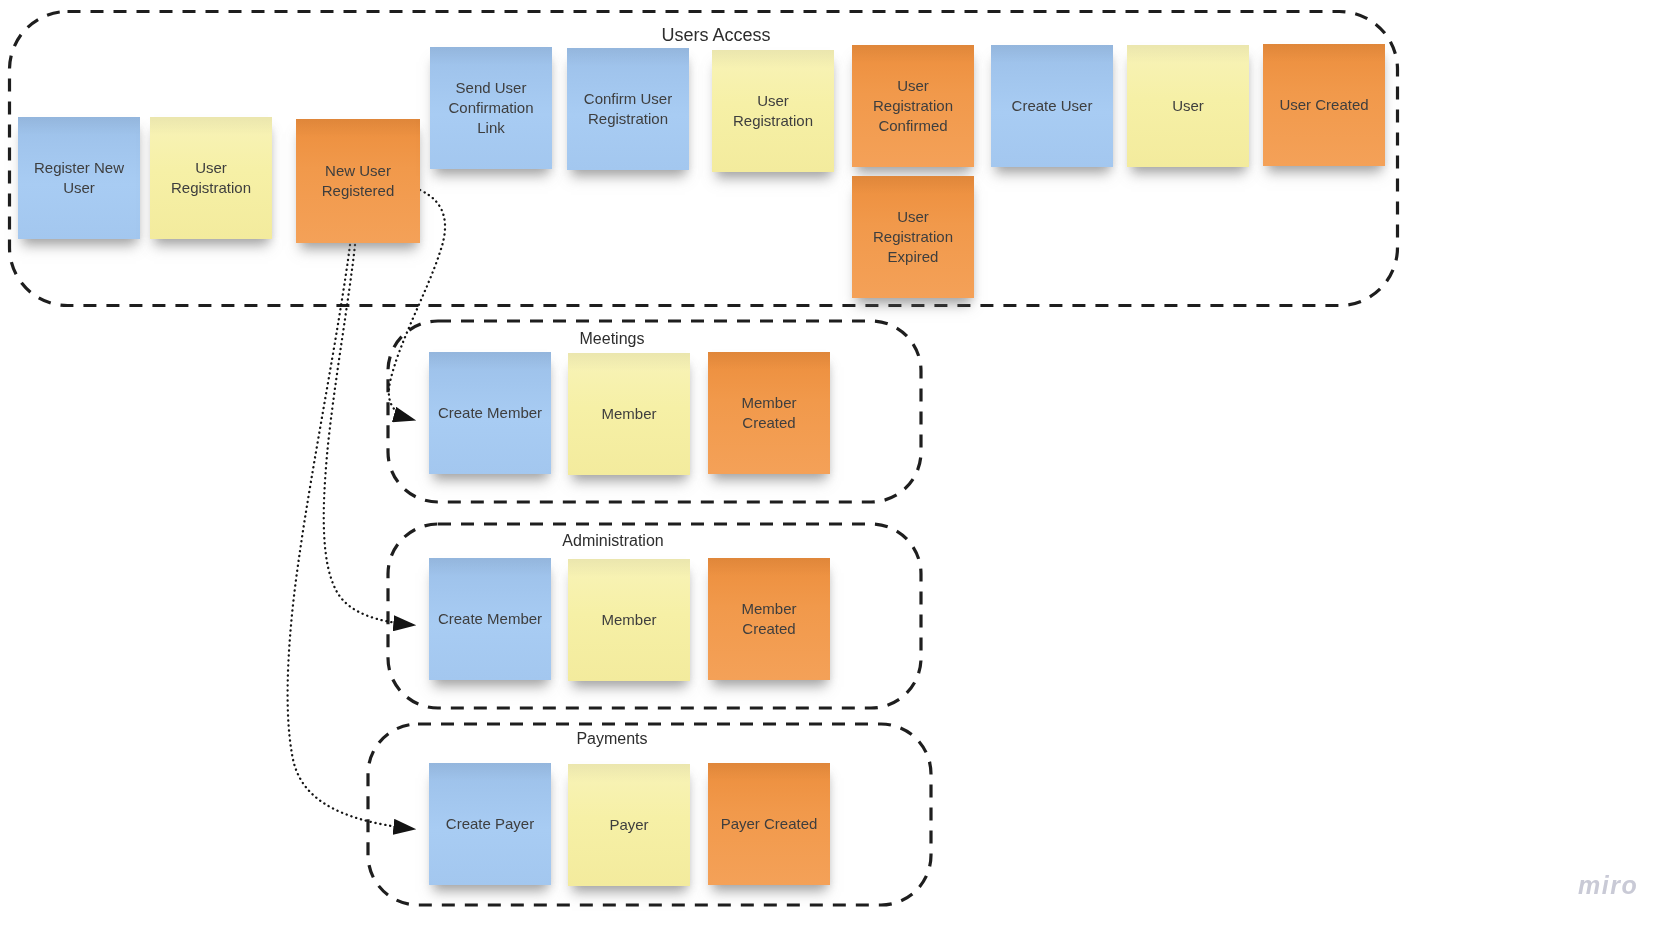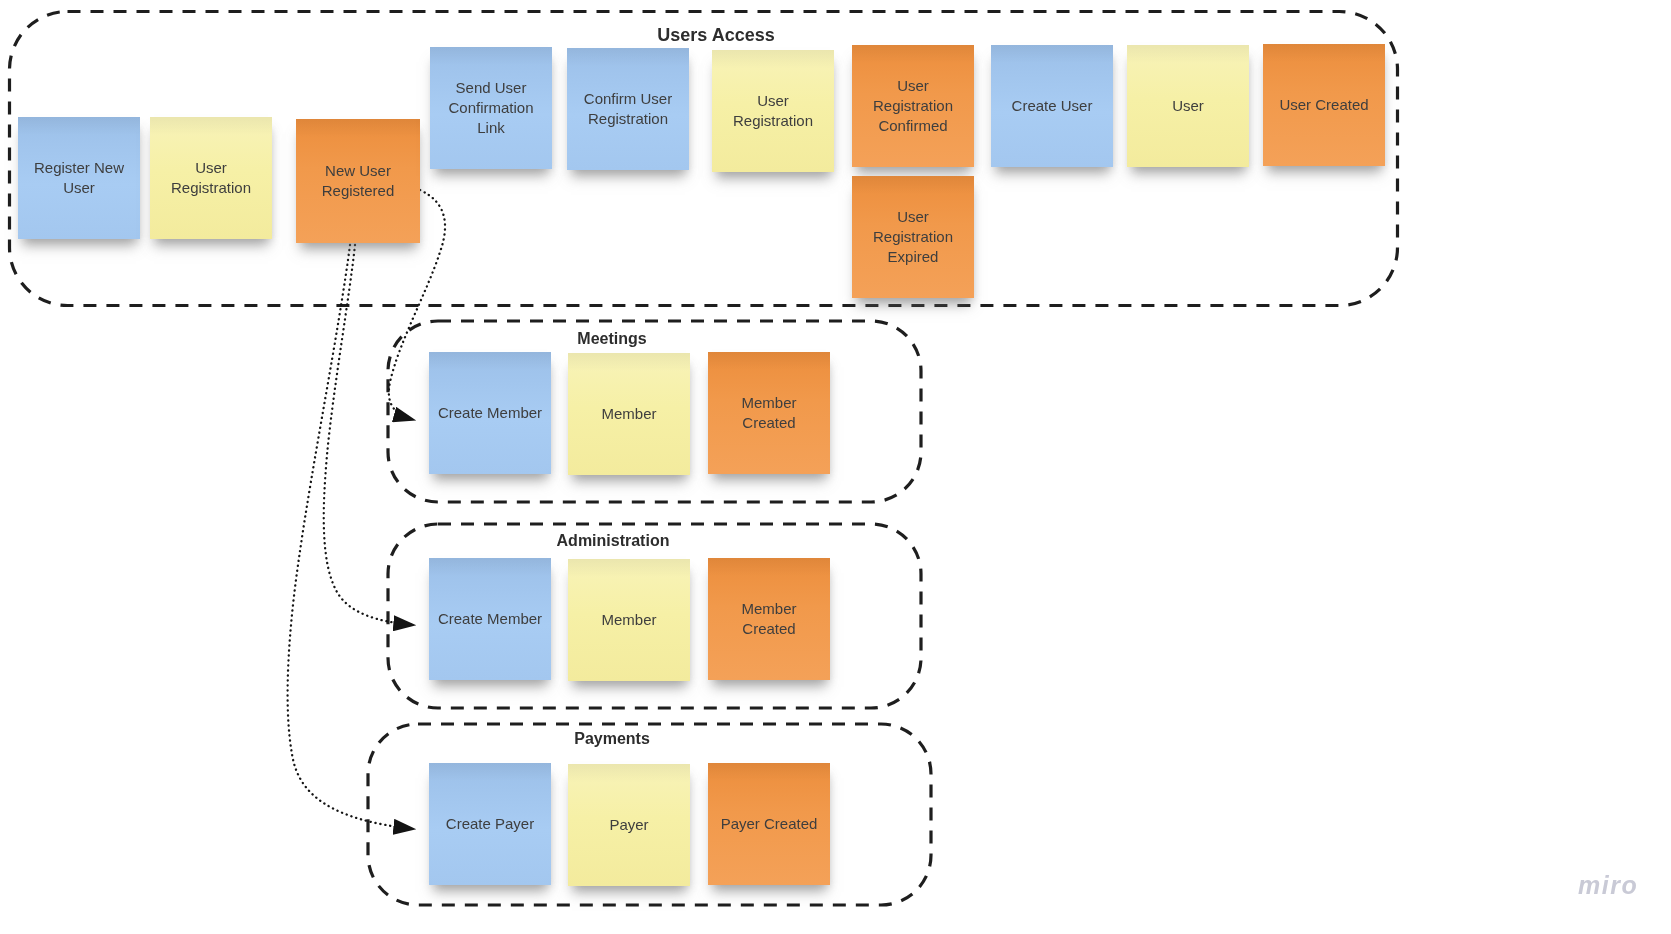--- a/index.html
+++ b/index.html
@@ -5,21 +5,21 @@
   html,body{margin:0;padding:0;background:#ffffff;}
   #board{
     position:relative;width:1671px;height:934px;overflow:hidden;
     background:#ffffff;font-family:"Liberation Sans",sans-serif;
   }
   #underlay{position:absolute;left:0;top:0;width:1671px;height:934px;}
   .frame-rect{fill:none;stroke:#1e1e1e;stroke-width:3.2;stroke-dasharray:13 10;}
   .connector{fill:none;stroke:#141414;stroke-width:2.3;stroke-dasharray:0.2 4.8;stroke-linecap:round;}
   .group-title{
     position:absolute;color:#2d2d2d;text-align:center;font-size:16px;line-height:1.2;
-    -webkit-user-select:none;user-select:none;font-weight:bold;
+    -webkit-user-select:none;user-select:none;
   }
   .group-title.big{font-size:18px;}
   .sticky{
     position:absolute;width:122px;height:122px;box-sizing:border-box;padding:6px;
     display:flex;align-items:center;justify-content:center;text-align:center;
     font-size:15px;line-height:1.32;color:#3e3e3e;
     box-shadow:0 11px 12px -4px rgba(105,105,105,0.5), 3px 6px 8px -4px rgba(120,120,120,0.25);
   }
   .sticky::before{
     content:"";position:absolute;inset:0;pointer-events:none;

